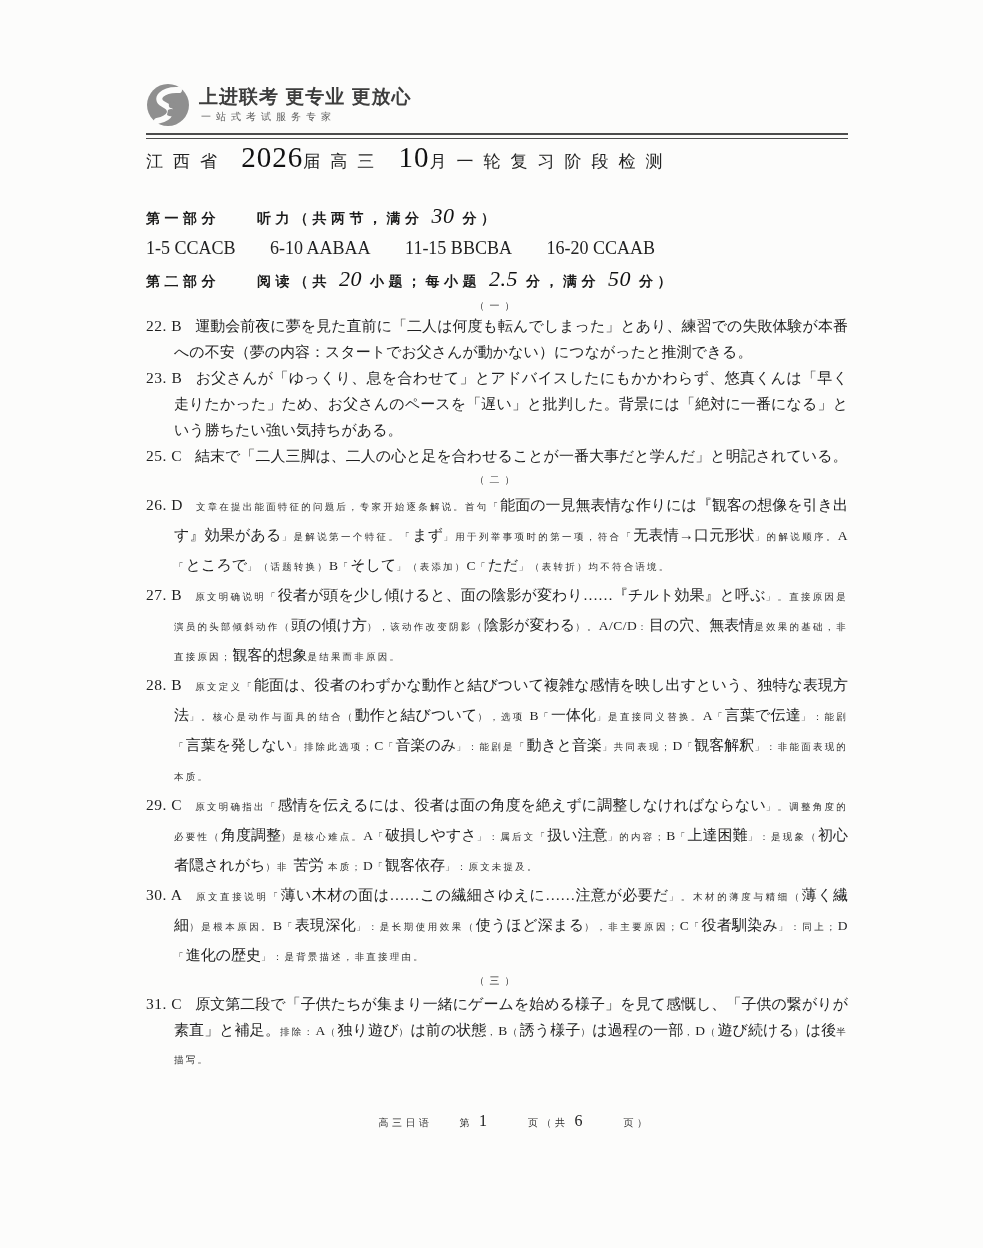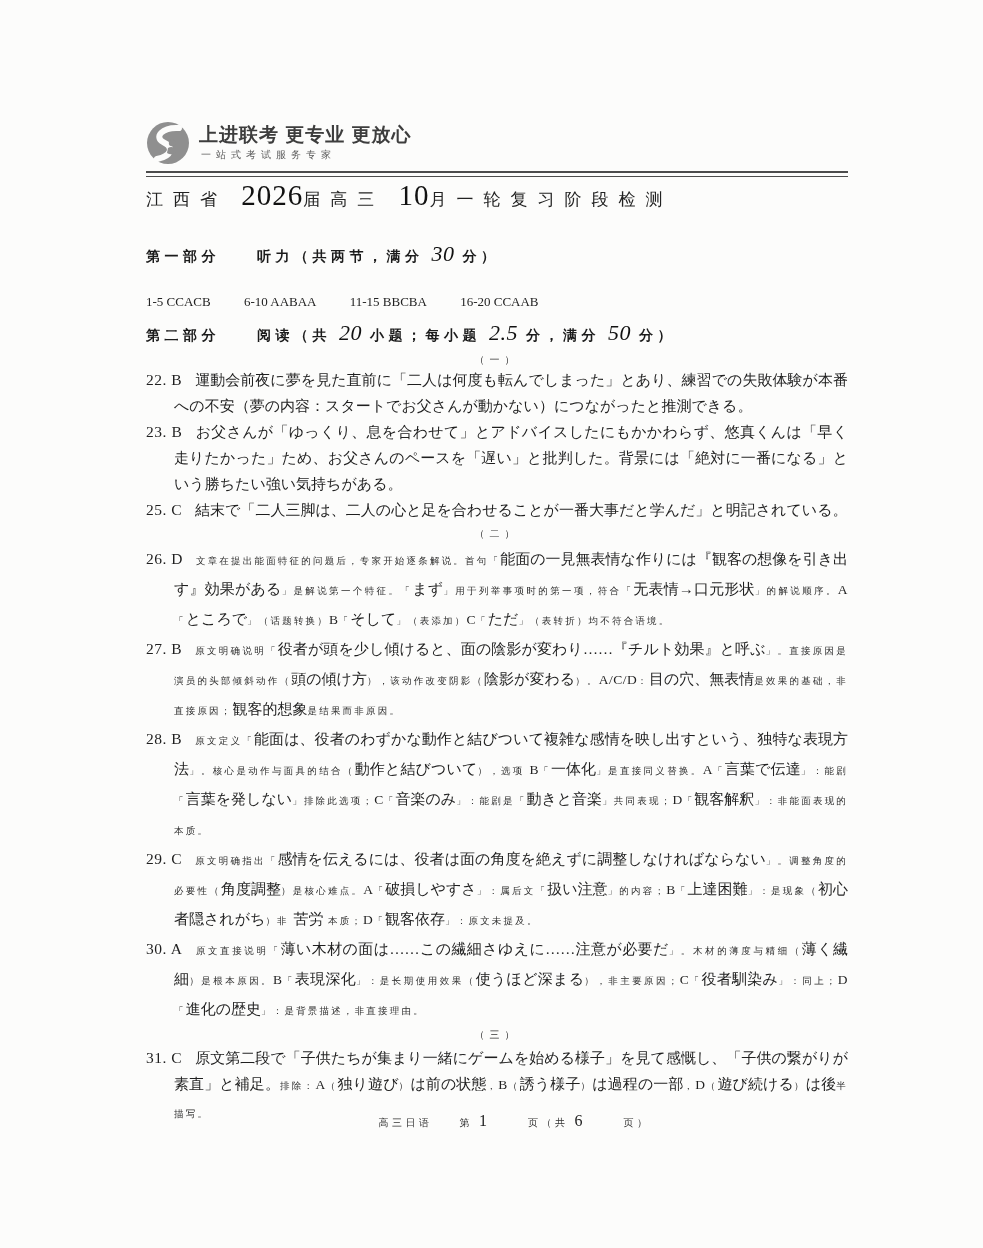--- a/index.html
+++ b/index.html
@@ -6,21 +6,21 @@
   body{
     width:983px;height:1248px;background:#fbfbfa;color:#1f1f1f;
     font-family:"Liberation Serif","DejaVu Serif",serif;
     overflow:hidden;position:relative;
   }
   .page{position:relative;width:983px;height:1248px;background:#fcfcfb;}
   .content{position:absolute;left:146px;top:0;width:702px;}
   p,h1,h2{margin:0;padding:0;font-weight:normal;}
 
   
-  .brand-block{padding-top:120px;}
+  .brand-block{padding-top:82px;}
   .brand-row{display:flex;align-items:center;gap:9px;height:46px;}
   .logo{width:44px;height:44px;flex:0 0 44px;}
   .brand-text{display:flex;flex-direction:column;justify-content:center;}
   .brand-title{
     font-family:"Liberation Sans","DejaVu Sans",sans-serif;
     font-weight:bold;font-size:19px;color:#3d3d3d;letter-spacing:1px;line-height:22px;
   }
   .brand-subtitle{
     font-family:Liberation Mono, monospace;
     font-size:10px;color:#5c5c5c;letter-spacing:5px;line-height:14px;margin-top:3px;padding-left:2px;
@@ -36,21 +36,21 @@
   }
 
   
   .part-heading{line-height:30px;white-space:nowrap;}
   .part-heading.first{margin-top:22px;}
   .part-heading.second{margin-top:3px;}
   .h-cn{font-size:14px;font-weight:bold;letter-spacing:4.5px;color:#1b1b1b;}
   .h-num{font-size:22px;letter-spacing:0.5px;color:#111;font-style:italic;}
 
   
-  .answers-line{margin-top:17px;line-height:26px;font-size:13px;color:#222;}
+  .answers-line{margin-top:1px;line-height:26px;font-size:18px;color:#222;}
   .ans-group{margin-right:30px;}
 
   
   .sep{text-align:center;font-size:10px;letter-spacing:5px;line-height:14px;color:#333;}
   .sep.s1{margin-top:2px;margin-bottom:0;}
   .sep.s2{margin-top:4px;margin-bottom:4px;}
   .sep.s3{margin-top:3px;margin-bottom:3px;}
 
   
   .item{

